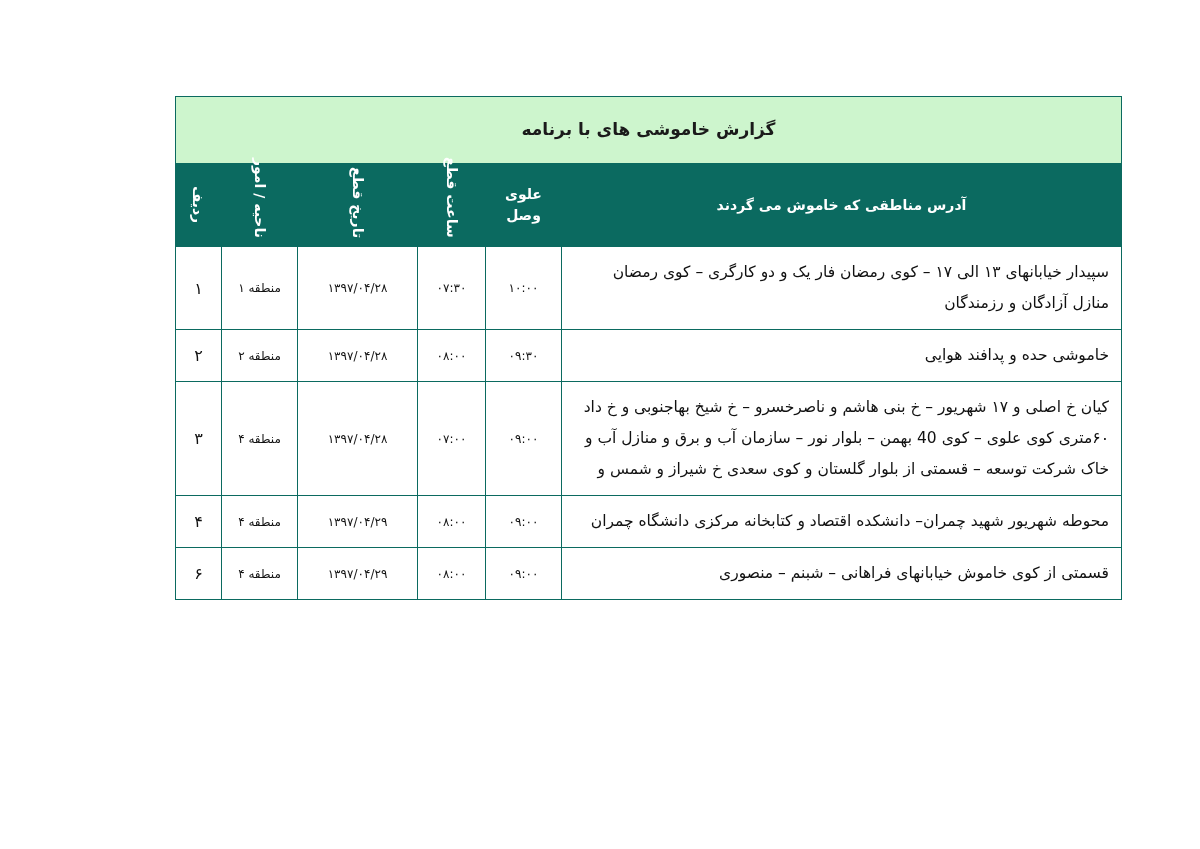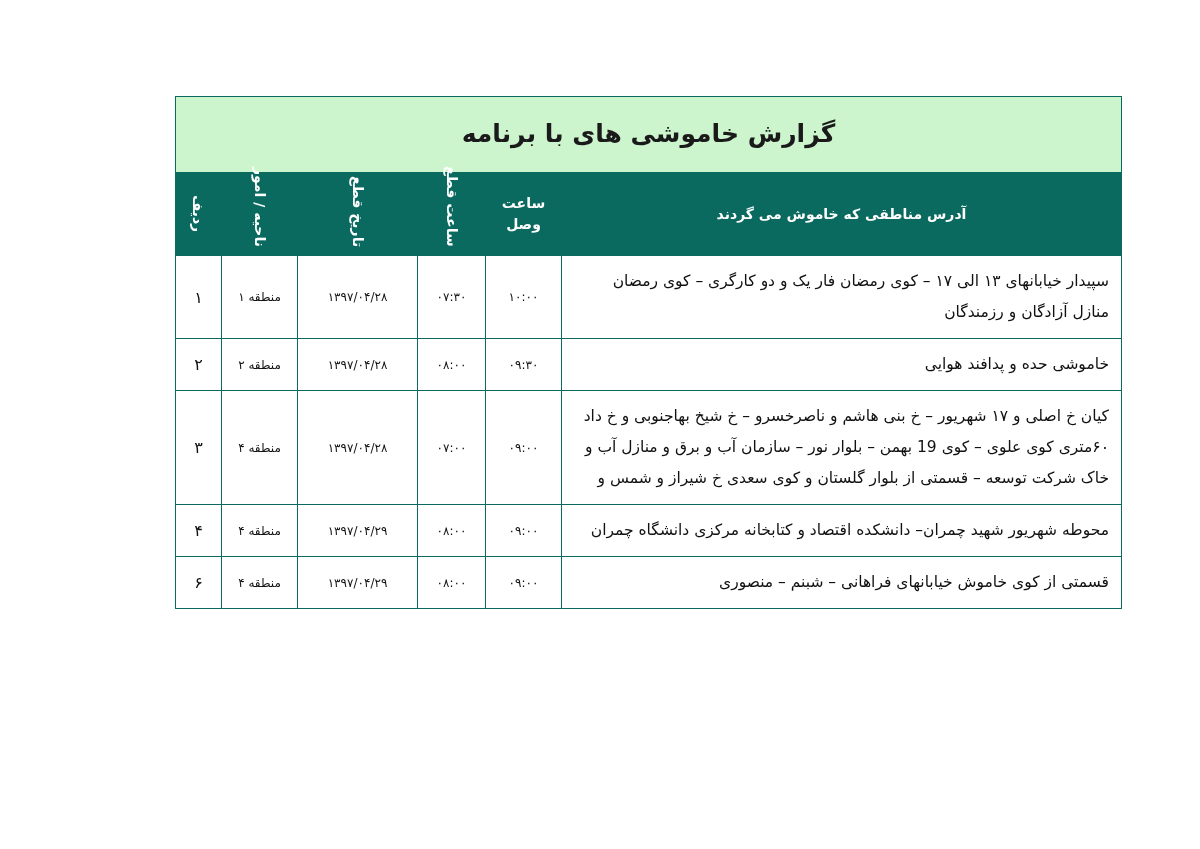--- a/index.html
+++ b/index.html
@@ -32,21 +32,21 @@
     direction: rtl;
   }
   table.outage td, table.outage th {
     border: 1px solid #0b6a60;
     vertical-align: middle;
   }
   
   .title-cell {
     background: #cdf5cd;
     text-align: center;
-    font-size: 25px;
+    font-size: 17px;
     font-weight: bold;
     color: #1a1a1a;
     padding: 22px 10px 24px 10px;
     letter-spacing: 0px;
   }
   
   thead.head-row th {
     background: #0b6a60;
     color: #ffffff;
     font-size: 14px;
@@ -111,21 +111,21 @@
           <th class="title-cell" colspan="6">گزارش خاموشی های با برنامه</th>
         </tr>
       </thead>
 
       <thead class="head-row">
         <tr>
           <th>
             <span>آدرس مناطقی که خاموش می گردند</span>
           </th>
           <th class="stack">
-            <div>ساعت</div>
+            <div>علوی</div>
             <div>وصل</div>
           </th>
           <th class="vertical">
             <span>ساعت قطع</span>
           </th>
           <th class="vertical">
             <span>تاریخ قطع</span>
           </th>
           <th class="vertical">
             <span>ناحیه / امور</span>
@@ -147,21 +147,21 @@
         </tr>
         <tr>
           <td class="addr">خاموشی حده و پدافند هوایی</td>
           <td class="time">۰۹:۳۰</td>
           <td class="time">۰۸:۰۰</td>
           <td class="date">۱۳۹۷/۰۴/۲۸</td>
           <td class="zone">منطقه ۲</td>
           <td class="num">۲</td>
         </tr>
         <tr>
-          <td class="addr">کیان خ اصلی و ۱۷ شهریور – خ بنی هاشم و ناصرخسرو – خ شیخ بهاجنوبی و خ داد ۶۰متری کوی علوی – کوی 19 بهمن – بلوار نور – سازمان آب و برق و منازل آب و خاک شرکت توسعه – قسمتی از بلوار گلستان و کوی سعدی خ شیراز و شمس و</td>
+          <td class="addr">کیان خ اصلی و ۱۷ شهریور – خ بنی هاشم و ناصرخسرو – خ شیخ بهاجنوبی و خ داد ۶۰متری کوی علوی – کوی 40 بهمن – بلوار نور – سازمان آب و برق و منازل آب و خاک شرکت توسعه – قسمتی از بلوار گلستان و کوی سعدی خ شیراز و شمس و</td>
           <td class="time">۰۹:۰۰</td>
           <td class="time">۰۷:۰۰</td>
           <td class="date">۱۳۹۷/۰۴/۲۸</td>
           <td class="zone">منطقه ۴</td>
           <td class="num">۳</td>
         </tr>
         <tr>
           <td class="addr">محوطه شهریور شهید چمران– دانشکده اقتصاد و کتابخانه مرکزی دانشگاه چمران</td>
           <td class="time">۰۹:۰۰</td>
           <td class="time">۰۸:۰۰</td>

